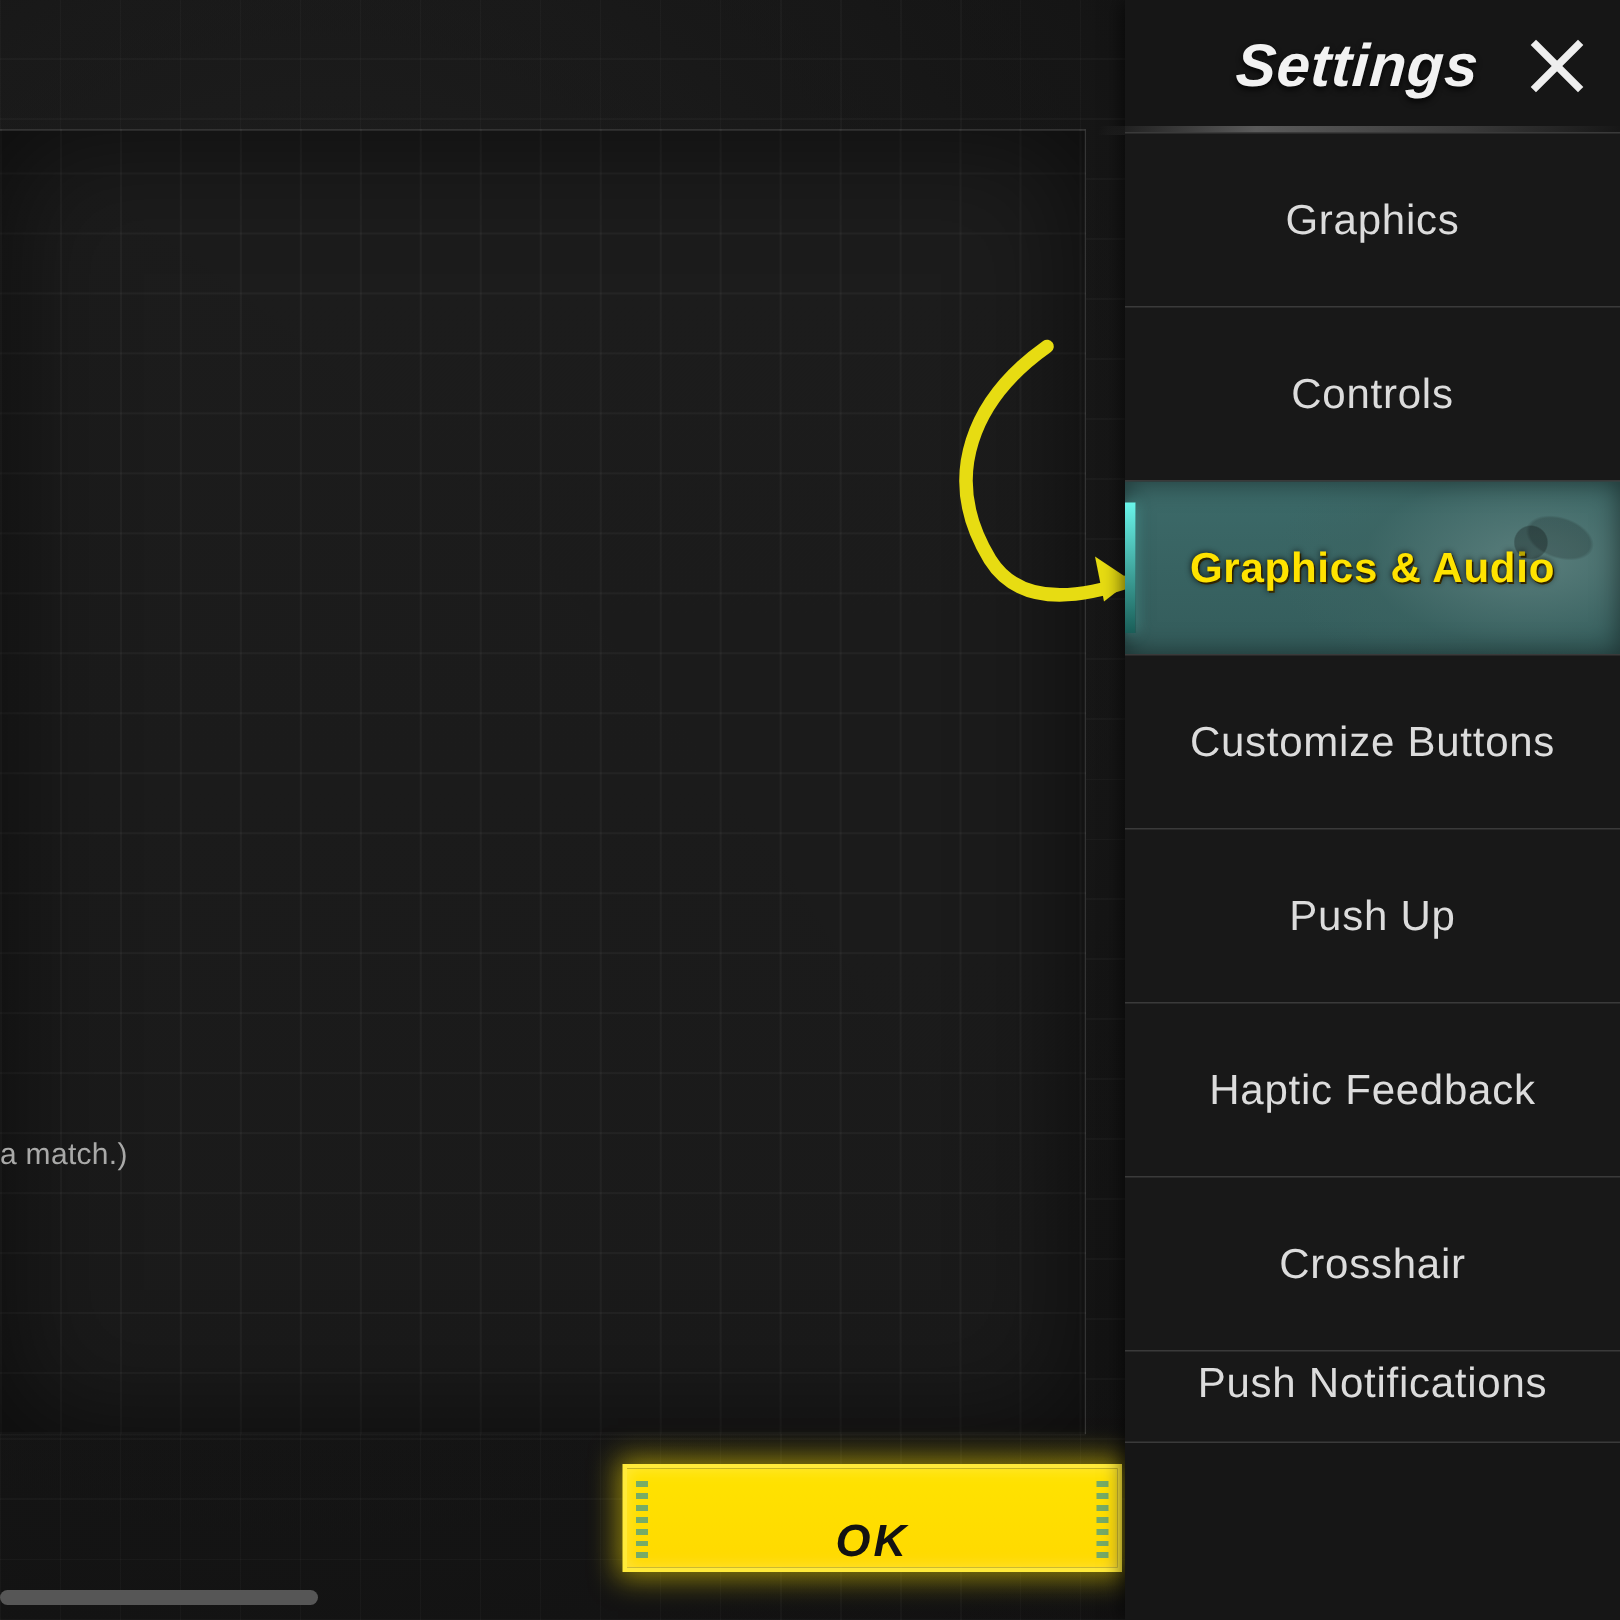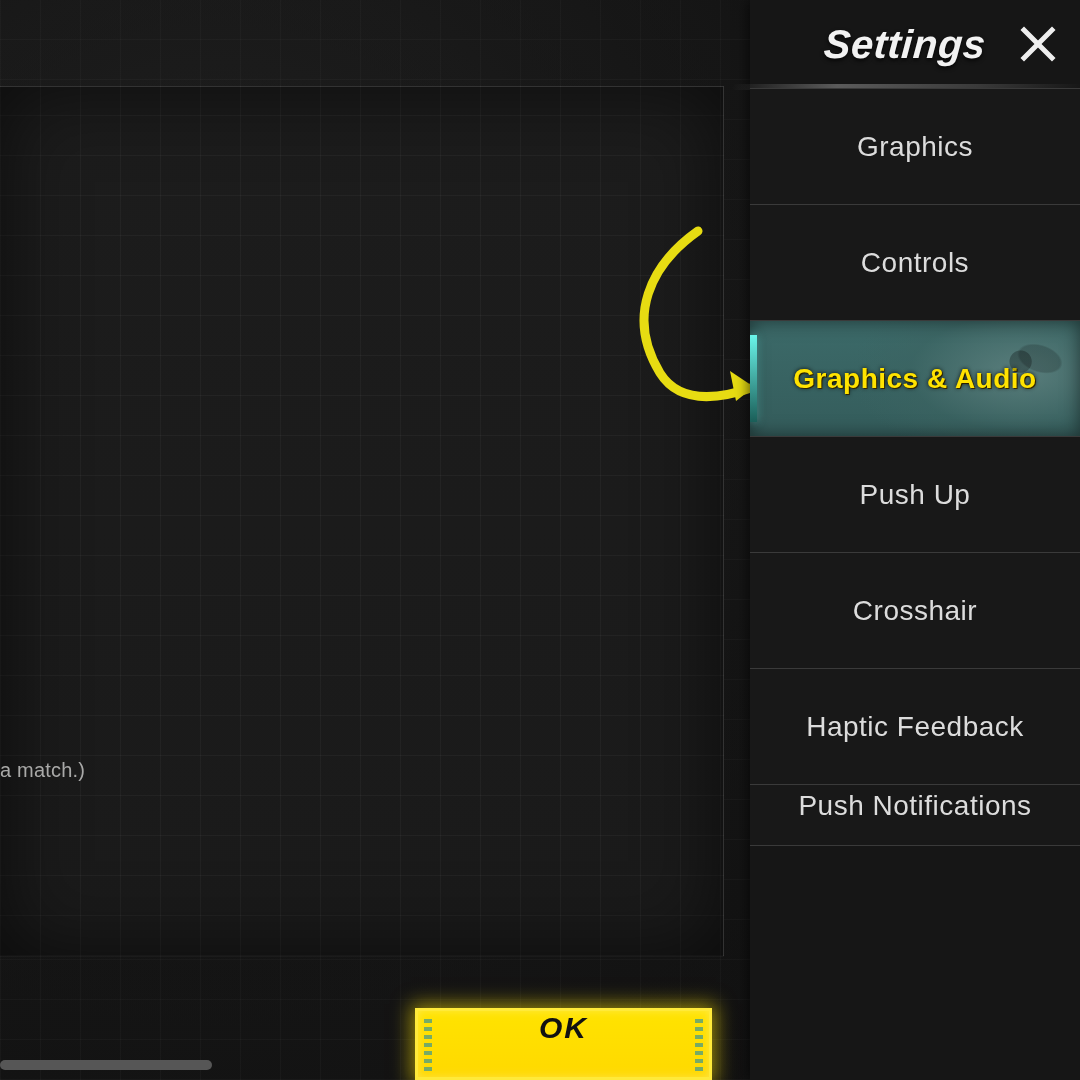--- a/index.html
+++ b/index.html
@@ -180,35 +180,34 @@
     flex: 0 0 62px;
     align-items: flex-start;
     padding-top: 5px;
   }
 
   
   .ok-btn {
     position: absolute;
     left: 415px;
     top: 976px;
-    width: 297px;
+    width: 333px;
     height: 72px;
     background: linear-gradient(#ffe300, #ffd900);
     border: 3px solid #ffea3a;
     box-shadow: 0 0 18px 4px rgba(255, 227, 0, 0.55), inset 0 0 10px rgba(255,255,255,0.25);
     display: flex;
-    align-items: flex-start;
+    align-items: flex-end;
     justify-content: center;
     font-size: 30px;
     font-weight: 900;
     font-style: italic;
     color: #121212;
     letter-spacing: 2px;
     cursor: pointer;
-    margin-top: 32px;
   }
   .ok-btn::before, .ok-btn::after {
     content: "";
     position: absolute;
     top: 6px; bottom: 6px;
     width: 8px;
     background: repeating-linear-gradient(0deg, rgba(60,150,145,0.7) 0 4px, transparent 4px 8px);
   }
   .ok-btn::before { left: 6px; }
   .ok-btn::after  { right: 6px; }
@@ -276,27 +275,30 @@
       <div class="menu-item">
         <span>Graphics</span>
       </div>
       <div class="menu-item">
         <span>Controls</span>
       </div>
       <div class="menu-item active">
         <span>Graphics &amp; Audio</span>
       </div>
       <div class="menu-item">
+        <span>Customize Buttons</span>
+      </div>
+      <div class="menu-item">
         <span>Push Up</span>
       </div>
       <div class="menu-item">
+        <span>Haptic Feedback</span>
+      </div>
+      <div class="menu-item">
         <span>Crosshair</span>
-      </div>
-      <div class="menu-item">
-        <span>Haptic Feedback</span>
       </div>
       <div class="menu-item partial">
         <span>Push Notifications</span>
       </div>
     </div>
   </div>
 
 </div>
 
 </body></html>

